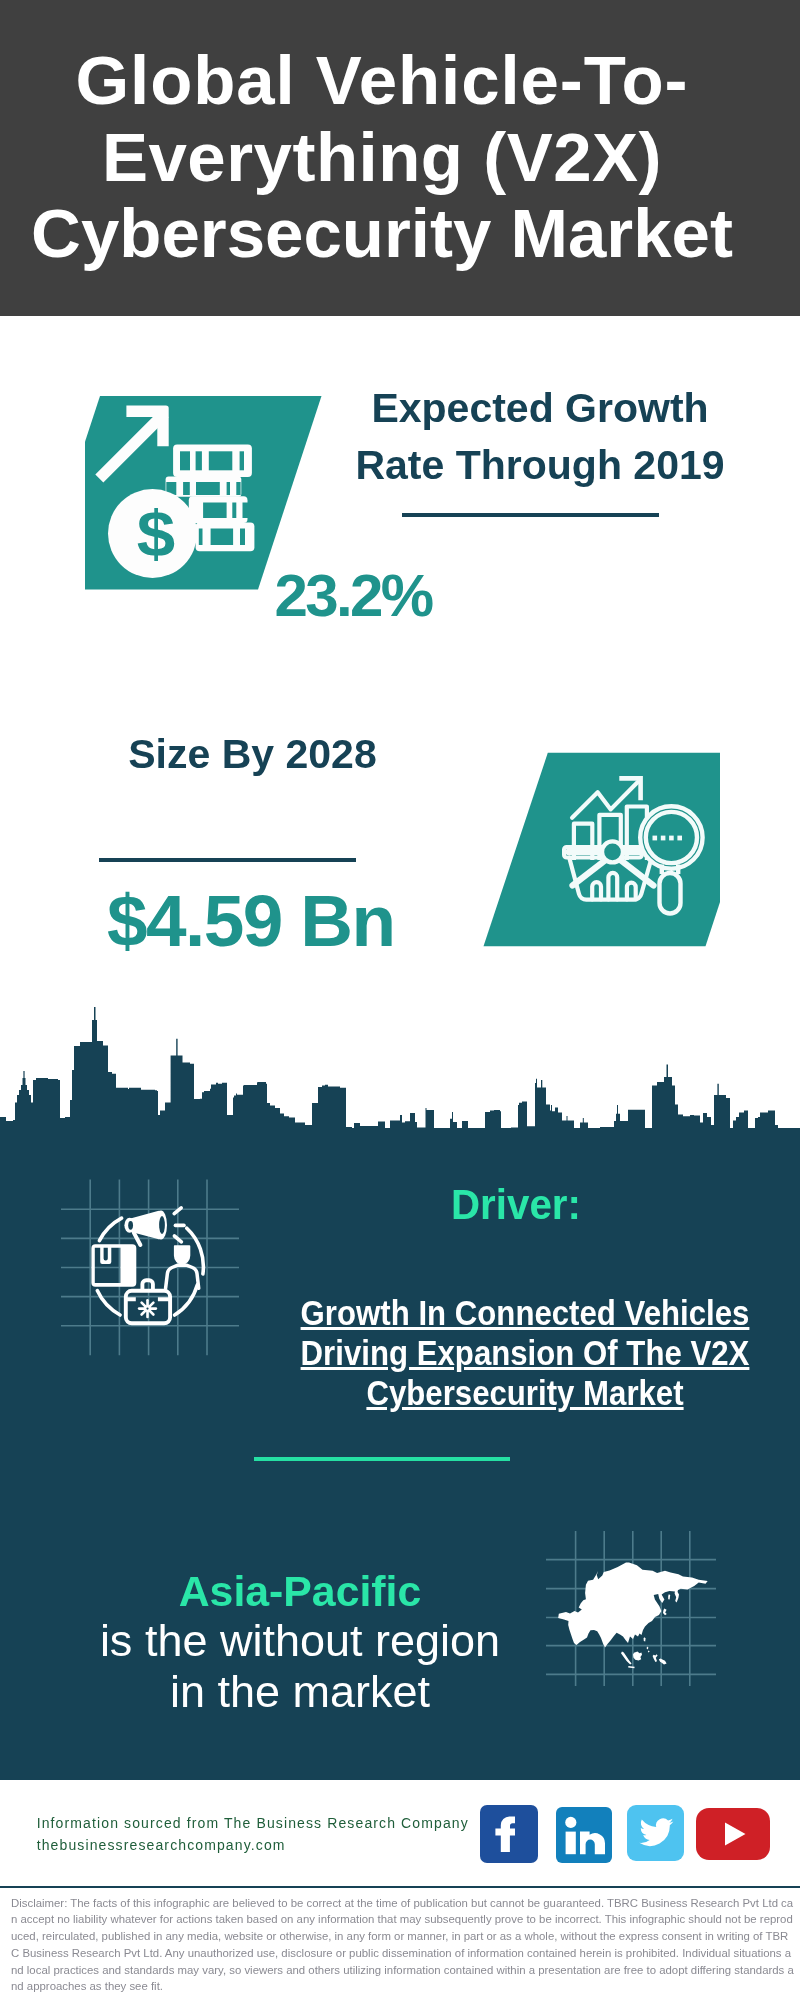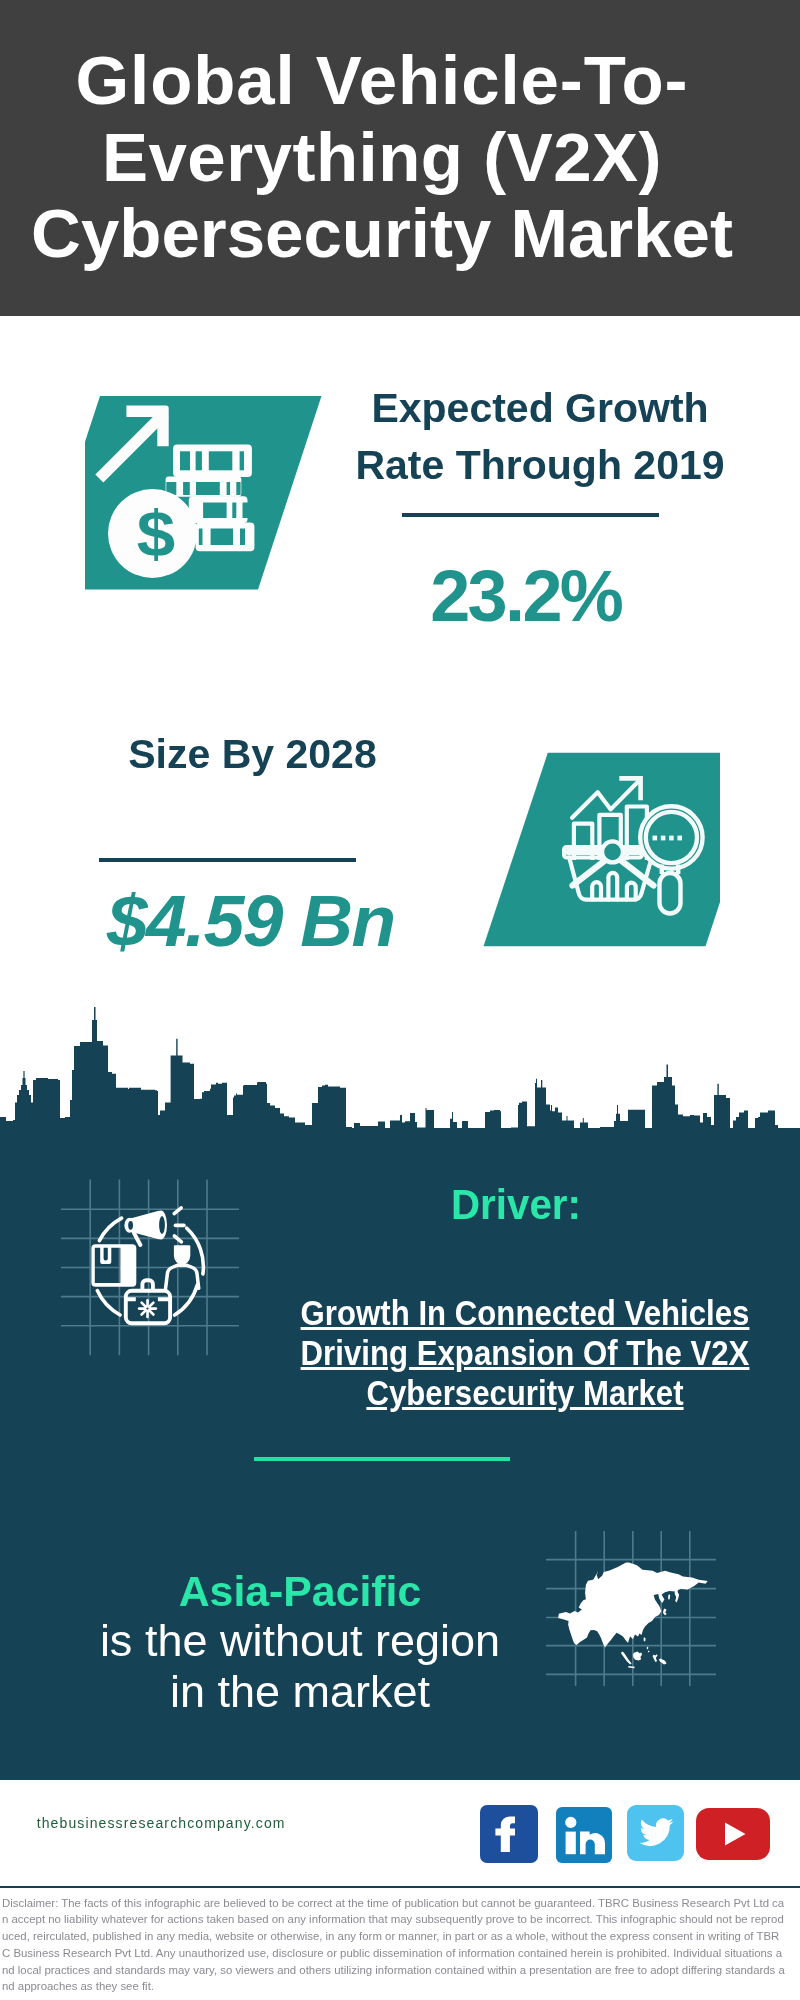--- a/index.html
+++ b/index.html
@@ -16,27 +16,27 @@
   .header-title .l3{letter-spacing:0px;}
   .stat-head{color:#164255;font-size:41px;font-weight:bold;line-height:57px;}
   .rule{position:absolute;height:4px;background:#164255;}
   .stat-value{color:#1f938c;font-weight:bold;}
 
 
   .icon1{position:absolute;left:85px;top:390px;}
   .s1-head{position:absolute;left:280px;top:380px;width:520px;text-align:center;}
   .s1-head .ln{display:block;white-space:nowrap;}
   .s1-rule{left:402px;top:513px;width:257px;}
-  .s1-value{position:absolute;left:277px;top:548px;width:500px;text-align:center;font-size:72px;line-height:96px;letter-spacing:-2.6px;text-indent:-2.6px;}
+  .s1-value{position:absolute;left:277px;top:548px;width:500px;text-align:left;font-size:60px;line-height:96px;letter-spacing:-2.6px;text-indent:-2.6px;}
 
   .icon2{position:absolute;left:470px;top:745px;}
   .s2-head{position:absolute;left:0px;top:726px;width:505px;text-align:center;}
   .s2-head .ln{display:block;white-space:nowrap;}
   .s2-rule{left:99px;top:858px;width:257px;}
-  .s2-value{position:absolute;left:0px;top:884px;width:503px;text-align:center;font-size:73px;line-height:73px;letter-spacing:-1.6px;text-indent:-1.6px;font-style:italic;}
+  .s2-value{position:absolute;left:0px;top:884px;width:503px;text-align:center;font-size:73px;line-height:73px;letter-spacing:-1.6px;text-indent:-1.6px;}
   
   .dark{position:absolute;left:0;width:800px;background:#164255;}
   .skyline{position:absolute;left:0;width:800px;}
   .accent-rule{position:absolute;height:4px;background:#25e0a3;}
 
   .driver-title{position:absolute;text-align:center;color:#2ae6a8;font-size:42px;font-weight:bold;line-height:42px;transform:scaleX(0.96);transform-origin:center;}
   .driver-body{position:absolute;text-align:center;color:#ffffff;font-size:35px;font-weight:bold;line-height:40px;}
 
   .region-title{color:#2ae6a8;font-size:42.8px;font-weight:bold;margin-top:28px;}
   .region-body{color:#ffffff;font-size:45px;font-weight:normal;}
@@ -63,21 +63,21 @@
   .src-text{left:36.7px;top:1812px;font-size:14.8px;line-height:18px;color:#35805f;letter-spacing:1.12px;}
   .src-text .ln{display:block;white-space:nowrap;}
   .soc{position:absolute;}
   .soc-fb{left:480px;top:1805px;}
   .soc-li{left:556px;top:1807px;}
   .soc-tw{left:627px;top:1805px;}
   .soc-yt{left:696px;top:1808px;}
   .hr{left:0;top:1886px;width:800px;height:2px;background:#164255;}
   .src-text{position:absolute;color:#1f5e3a;font-size:14px;line-height:22px;}
   .hr{position:absolute;height:2px;background:#164255;}
-  .disclaimer{position:absolute;transform:translateZ(0);left:2px;top:1894.5px;width:784px;font-size:11.4px;line-height:16.75px;color:#8a8a92;word-break:break-all;text-align:left;}
+  .disclaimer{position:absolute;transform:translateZ(0);left:11px;top:1894.5px;width:784px;font-size:11.4px;line-height:16.75px;color:#8a8a92;word-break:break-all;text-align:left;}
 </style>
 </head>
 <body>
 
 <div class="page">
 
   <div class="header">
     <div class="header-title">
       <span class="l l1">Global Vehicle-To-</span>
       <span class="l l2">Everything (V2X)</span>
@@ -299,20 +299,21 @@
       <path d="M647.0,1646.4 L648.4,1647.4 L647.8,1649.4 L646.6,1648.6 Z M648.6,1650.4 L649.6,1651.2 L648.8,1652.6 L647.8,1651.8 Z"></path>
       <path d="M634.0,1652.8 L637.4,1651.6 L639.6,1653.2 L641.4,1652.4 L642.0,1654.8 L640.4,1657.0 L641.2,1659.2 L638.6,1660.6 L635.2,1659.8 L633.4,1657.4 L633.0,1654.6 Z"></path>
       <path d="M622.0,1651.4 L623.8,1652.6 L629.2,1660.6 L631.6,1663.4 L630.2,1664.6 L626.6,1661.0 L621.0,1653.2 Z"></path>
       <path d="M628.4,1666.0 L634.6,1666.8 L634.4,1668.2 L628.2,1667.4 Z"></path>
       <path d="M653.6,1654.8 L655.4,1655.6 L656.6,1654.2 L657.6,1655.4 L655.8,1657.8 L657.0,1661.2 L655.4,1662.0 L653.6,1658.4 L652.6,1656.0 Z"></path>
       <path d="M660.4,1658.4 L665.0,1660.8 L666.6,1663.6 L664.0,1664.4 L660.0,1661.6 L658.8,1659.6 Z"></path>
     </g>
   </svg>
 
   <div class="src-text">
+    <span class="ln">Information sourced from The Business Research Company</span>
     <span class="ln">thebusinessresearchcompany.com</span>
   </div>
   <svg class="soc soc-fb" width="58" height="58" viewBox="0 0 58 58">
     <rect x="0" y="0" width="58" height="58" rx="7" fill="#1e4f9c"></rect>
     <path fill="#ffffff" d="M35.0,30.6 L35.0,23.6 L30.0,23.6 L30.0,20.8 a2.6,2.6 0 0 1 2.6,-2.6 L35.0,18.2 L35.0,11.6 L29.4,11.6 a8.6,8.6 0 0 0 -8.6,8.6 L20.8,23.6 L15.4,23.6 L15.4,30.6 L20.8,30.6 L20.8,47.0 L29.9,47.0 L29.9,30.6 Z"></path>
   </svg>
   <svg class="soc soc-li" width="56" height="56" viewBox="0 0 56 56">
     <rect x="0" y="0" width="56" height="56" rx="6" fill="#1280bc"></rect>
     <circle cx="14.8" cy="15.4" r="5.6" fill="#ffffff"></circle>
     <rect x="9.6" y="24.6" width="10.2" height="22.6" fill="#ffffff"></rect>

